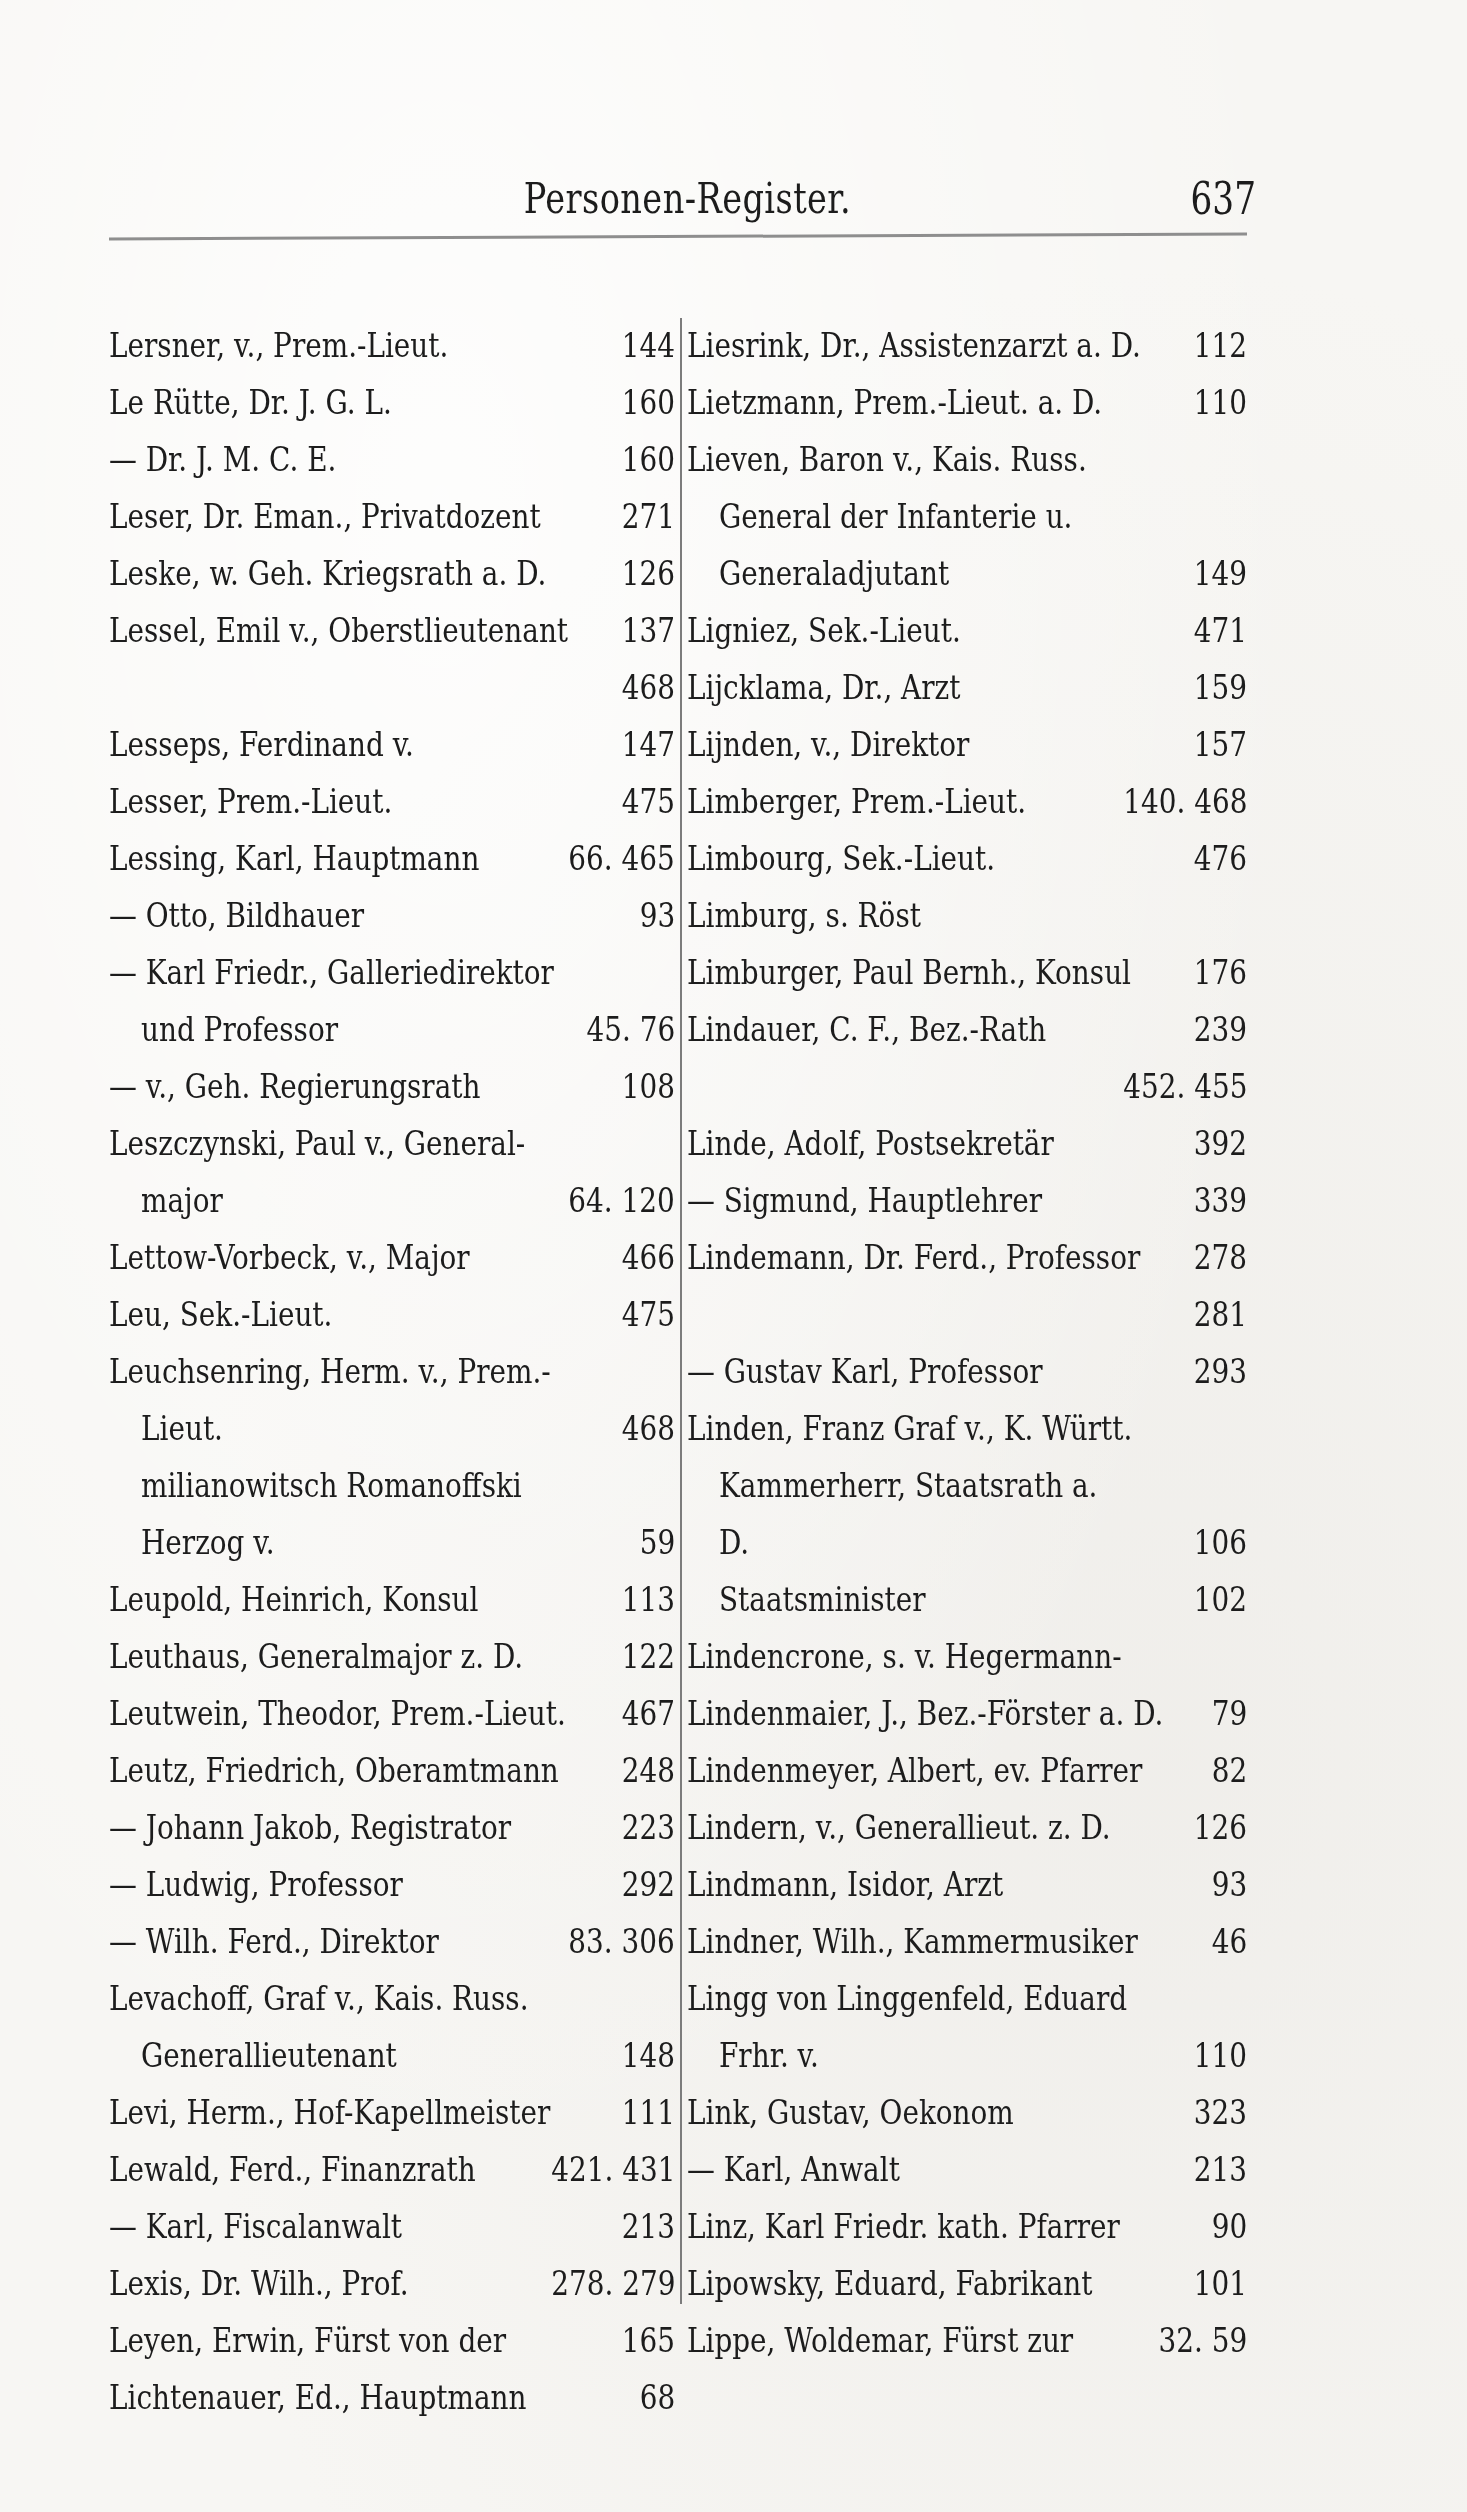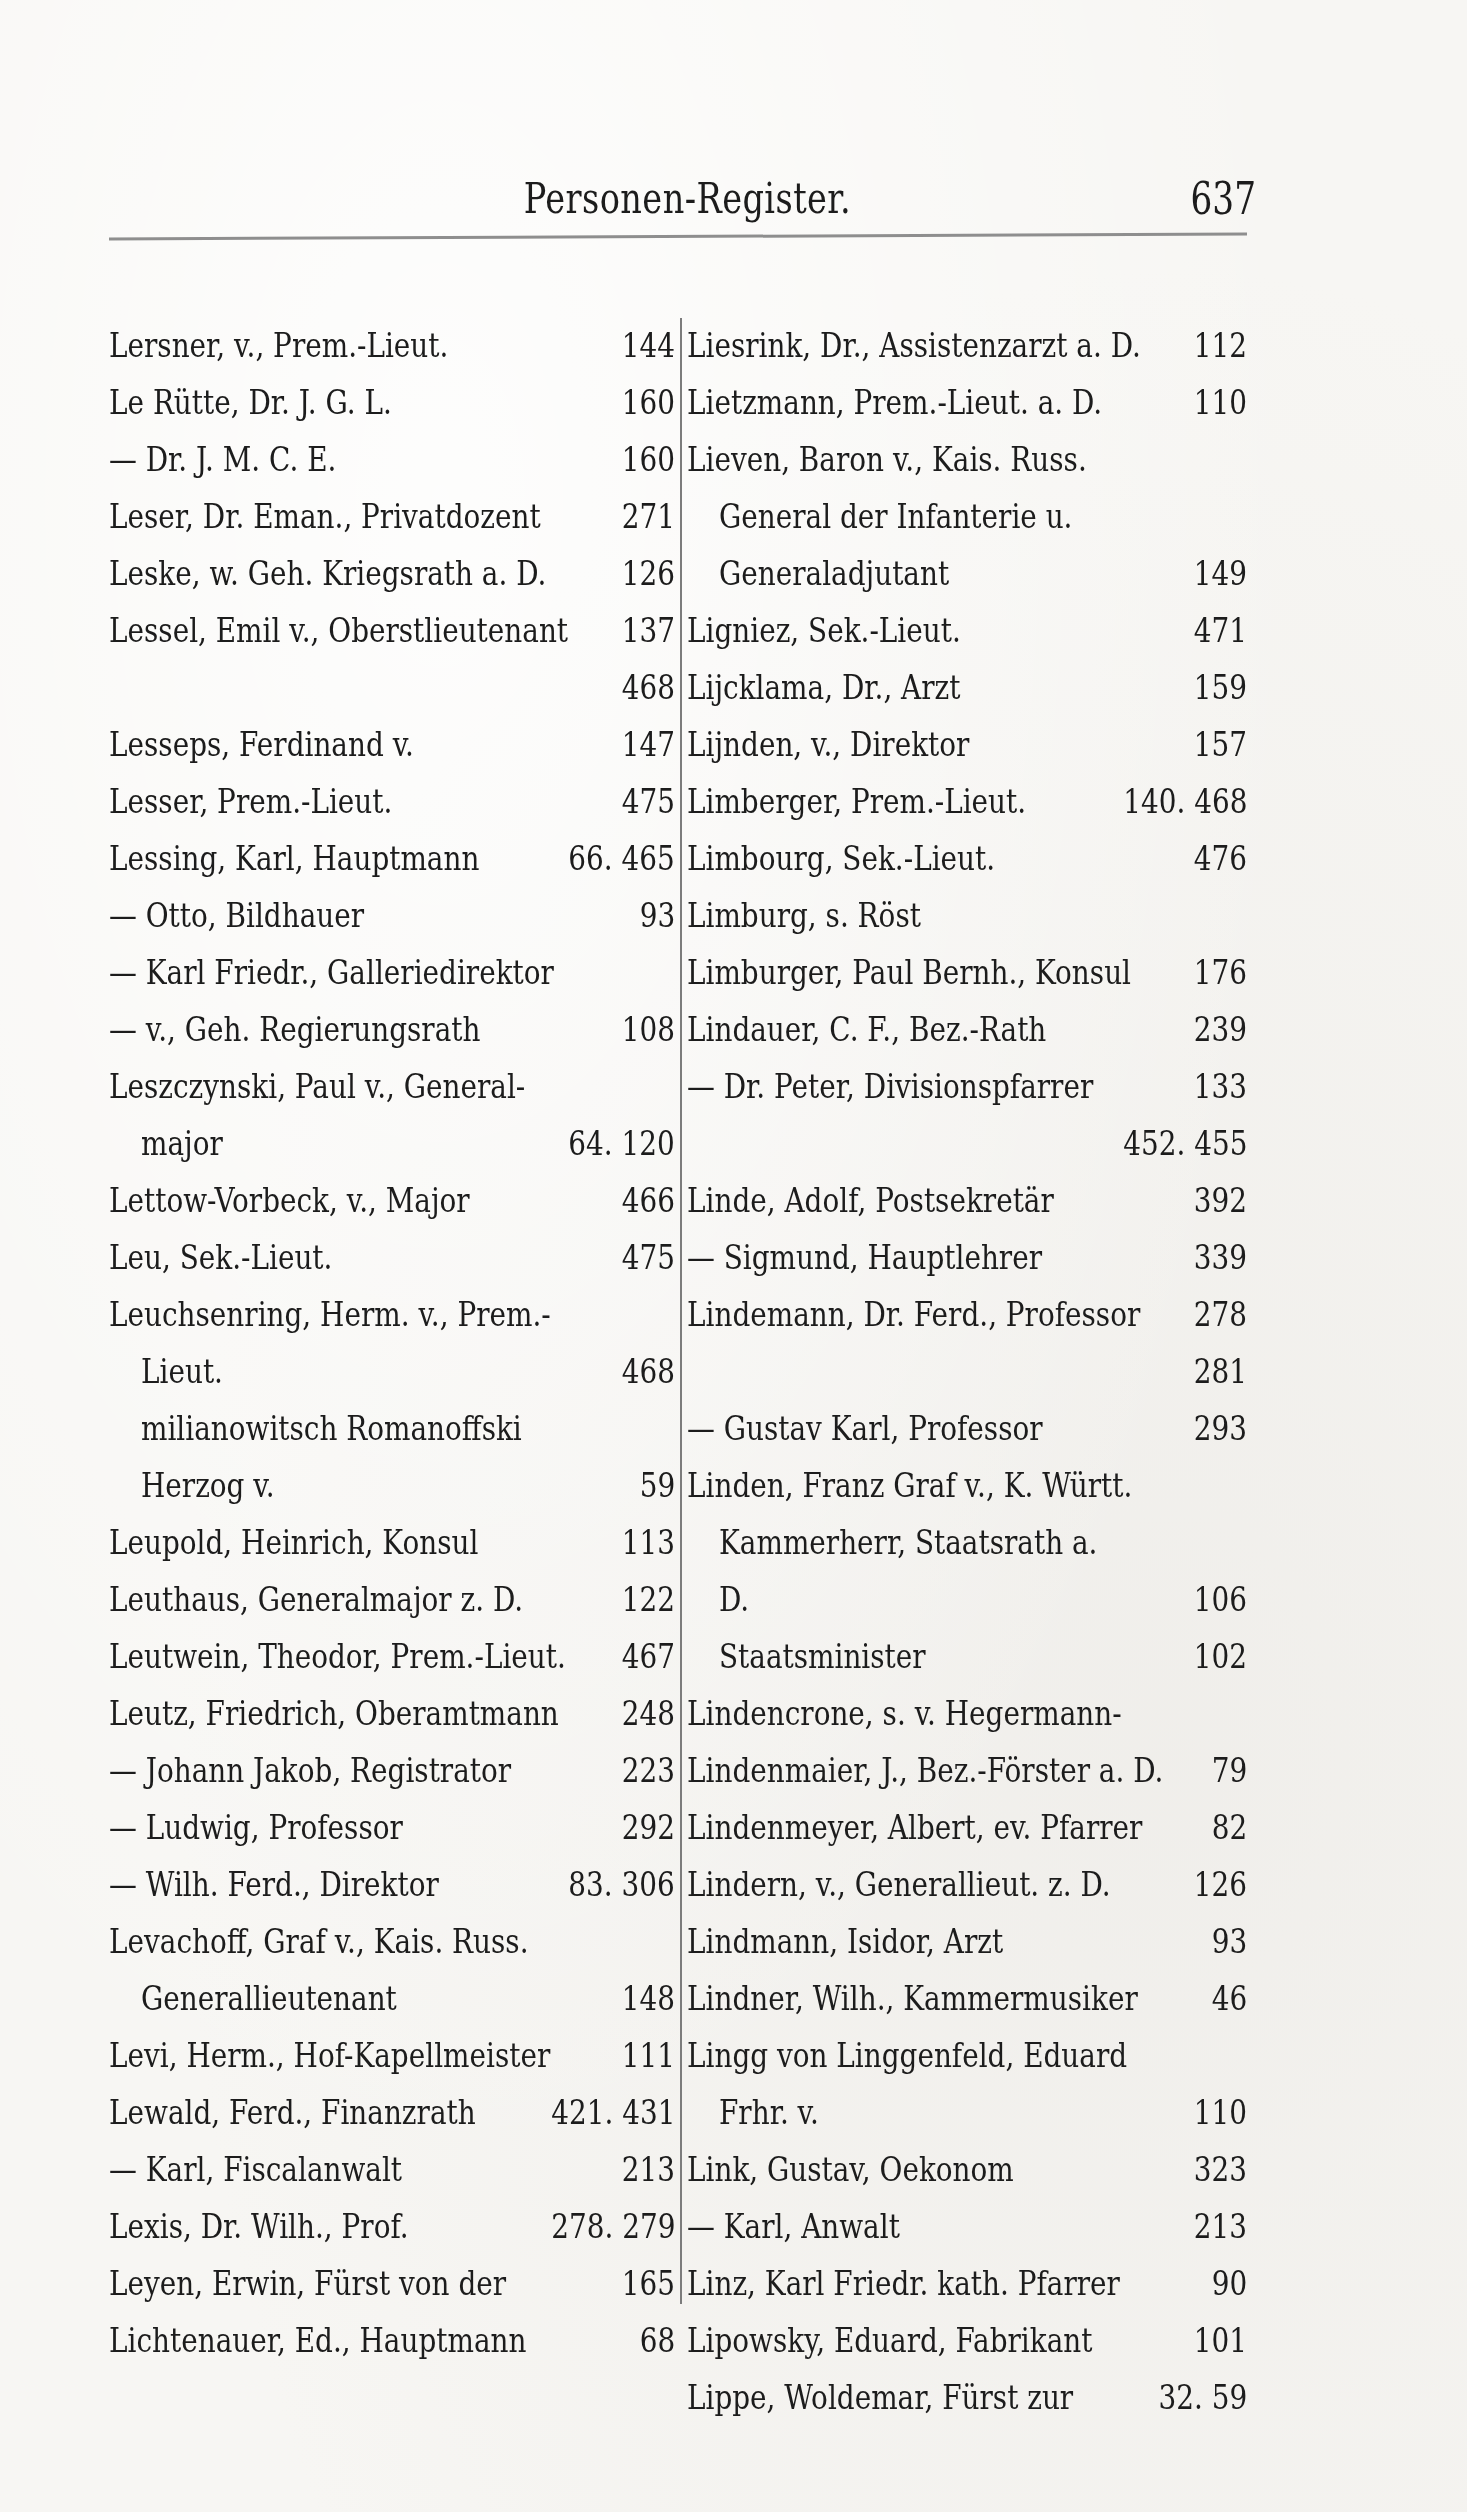--- a/index.html
+++ b/index.html
@@ -108,20 +108,24 @@
       <span class="pages">66. 465</span>
     </div>
     <div class="line">
       <span class="text">— Otto, Bildhauer</span>
       <span class="pages">93</span>
     </div>
     <div class="line">
       <span class="text">— Karl Friedr., Galleriedirektor</span>
       <span class="pages"></span>
     </div>
+    <div class="line indent">
+      <span class="text">und Professor</span>
+      <span class="pages">45. 76</span>
+    </div>
     <div class="line">
       <span class="text">— v., Geh. Regierungsrath</span>
       <span class="pages">108</span>
     </div>
     <div class="line">
       <span class="text">Leszczynski, Paul v., General-</span>
       <span class="pages"></span>
     </div>
     <div class="line indent">
       <span class="text">major</span>
@@ -259,24 +263,20 @@
       <span class="pages"></span>
     </div>
     <div class="line">
       <span class="text">Limburger, Paul Bernh., Konsul</span>
       <span class="pages">176</span>
     </div>
     <div class="line">
       <span class="text">Lindauer, C. F., Bez.-Rath</span>
       <span class="pages">239</span>
     </div>
-    <div class="line">
-      <span class="text">— Dr. Peter, Divisionspfarrer</span>
-      <span class="pages">133</span>
-    </div>
     <div class="line indent">
       <span class="text"></span>
       <span class="pages">452. 455</span>
     </div>
     <div class="line">
       <span class="text">Linde, Adolf, Postsekretär</span>
       <span class="pages">392</span>
     </div>
     <div class="line">
       <span class="text">— Sigmund, Hauptlehrer</span>

